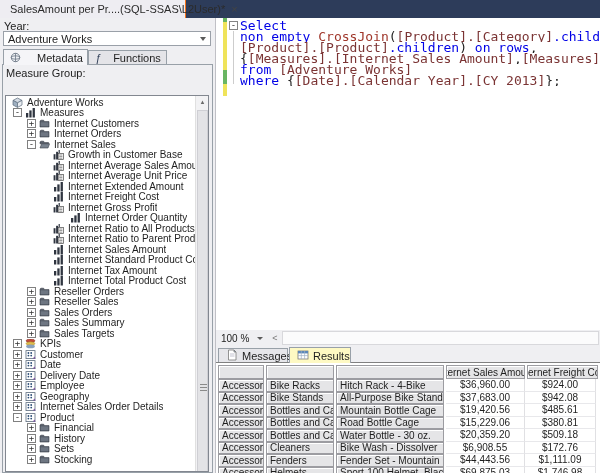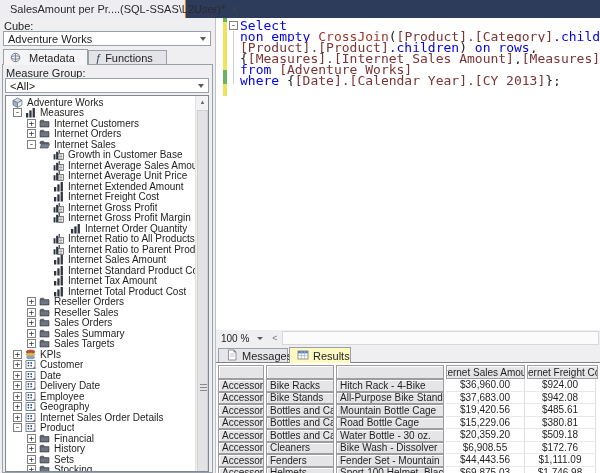--- a/index.html
+++ b/index.html
@@ -17,21 +17,21 @@
   
   #left-pane { left:0; top:18px; width:215px; height:455px; background:#efeff2; }
   .small-label { font-size:11px; color:#222; }
   .combo { background:#fff; border:1px solid #9aa0a8; height:15px; display:flex;
            align-items:center; padding-left:4px; font-size:11px; position:absolute; }
   .combo .chev { position:absolute; right:4px; top:5px; width:0; height:0;
                  border-left:3.5px solid transparent; border-right:3.5px solid transparent;
                  border-top:4px solid #5a5a5a; }
   #cube-label { left:4px; top:2px; }
   #cube-combo { left:3px; top:13px; width:208px; }
-  .mtab { position:absolute; height:16px; display:flex; align-items:center; gap:4px;
+  .mtab { position:absolute; height:16px; display:flex; align-items:center; gap:12px;
           font-size:11px; padding:4px 6px; border:1px solid #98a0a8; }
   #tab-metadata { left:3px; top:31px; width:85px; background:#f5f5f8; border-bottom:none; z-index:2; }
   #tab-functions { left:88px; top:32px; width:79px; background:#e4e4e8; height:15px; }
   #meta-panel { left:2px; top:46px; width:211px; height:409px; border:1px solid #98a0a8;
                 background:#efeff2; }
   #mg-label { left:6px; top:49px; }
   #mg-combo { left:5px; top:60px; width:204px; }
   #tree-box { left:5px; top:77px; width:204px; height:377px; background:#fff;
               border:1px solid #828790; overflow:hidden; }
   #tree { position:absolute; left:0; top:1px; width:189px; }
@@ -109,21 +109,21 @@
 <body>
 
 <div id="tabstrip" class="abs">
   <div id="doc-tab" class="abs">
     <span>SalesAmount per Pr....(SQL-SSAS\L2User)*</span>
     <span class="close">×</span>
   </div>
 </div>
 
 <div id="left-pane" class="abs">
-  <div id="cube-label" class="abs small-label">Cube:</div>
+  <div id="cube-label" class="abs small-label">Year:</div>
   <div id="cube-combo" class="combo">
     <span>Adventure Works</span>
     <span class="chev"></span>
   </div>
 
   <div id="meta-panel" class="abs"></div>
 
   <div id="tab-metadata" class="mtab">
     <span class="ticon">
         <svg viewBox="0 0 11 11">
@@ -133,24 +133,20 @@
         </svg>
       </span>
     <span>Metadata</span>
   </div>
   <div id="tab-functions" class="mtab">
     <span style="font-style:italic;color:#33415a;font-size:11px;">ƒ</span>
     <span>Functions</span>
   </div>
 
   <div id="mg-label" class="abs small-label">Measure Group:</div>
-  <div id="mg-combo" class="combo">
-    <span>&lt;All&gt;</span>
-    <span class="chev"></span>
-  </div>
 
   <div id="tree-box" class="abs">
     <div id="tree">
         <div class="tree-row" style="padding-left: 6px;">
           <span class="ticon">
             <svg viewBox="0 0 11 11">
               <polygon points="1,3.4 5.5,1 10,3.4 5.5,5.8" fill="#d4dbe4" stroke="#5c6b7d" stroke-width="0.7"></polygon>
               <polygon points="1,3.4 5.5,5.8 5.5,10.4 1,8" fill="#9fb0c1" stroke="#5c6b7d" stroke-width="0.7"></polygon>
               <polygon points="10,3.4 5.5,5.8 5.5,10.4 10,8" fill="#e9edf2" stroke="#5c6b7d" stroke-width="0.7"></polygon>
             </svg>
@@ -272,35 +268,20 @@
               <rect x="0.6" y="5.2" width="1.9" height="5.3" fill="#2f3540"></rect>
               <rect x="3.1" y="2.8" width="1.9" height="7.7" fill="#2f3540"></rect>
               <rect x="5.6" y="1" width="1.2" height="3" fill="#2f3540"></rect>
               <rect x="5.2" y="4.4" width="5.2" height="6" fill="#fff" stroke="#4a4a4a" stroke-width="0.7"></rect>
               <line x1="6.2" y1="6" x2="9.4" y2="6" stroke="#4a4a4a" stroke-width="0.6"></line>
               <line x1="6.2" y1="7.6" x2="9.4" y2="7.6" stroke="#4a4a4a" stroke-width="0.6"></line>
               <line x1="6.2" y1="9.2" x2="9.4" y2="9.2" stroke="#4a4a4a" stroke-width="0.6"></line>
             </svg>
           </span>
           <span class="tlabel">Internet Gross Profit</span>
-        </div>
-        <div class="tree-row" style="padding-left: 35px;">
-          <span class="exp-ph"></span>
-          <span class="ticon">
-            <svg viewBox="0 0 11 11">
-              <rect x="0.6" y="5.2" width="1.9" height="5.3" fill="#2f3540"></rect>
-              <rect x="3.1" y="2.8" width="1.9" height="7.7" fill="#2f3540"></rect>
-              <rect x="5.6" y="1" width="1.2" height="3" fill="#2f3540"></rect>
-              <rect x="5.2" y="4.4" width="5.2" height="6" fill="#fff" stroke="#4a4a4a" stroke-width="0.7"></rect>
-              <line x1="6.2" y1="6" x2="9.4" y2="6" stroke="#4a4a4a" stroke-width="0.6"></line>
-              <line x1="6.2" y1="7.6" x2="9.4" y2="7.6" stroke="#4a4a4a" stroke-width="0.6"></line>
-              <line x1="6.2" y1="9.2" x2="9.4" y2="9.2" stroke="#4a4a4a" stroke-width="0.6"></line>
-            </svg>
-          </span>
-          <span class="tlabel">Internet Gross Profit Margin</span>
         </div>
         <div class="tree-row" style="padding-left: 52px;">
           <span class="exp-ph"></span>
           <span class="ticon">
             <svg viewBox="0 0 11 11">
               <rect x="1" y="6" width="2.3" height="4.5" fill="#2f3540"></rect>
               <rect x="4.3" y="3.4" width="2.3" height="7.1" fill="#2f3540"></rect>
               <rect x="7.6" y="1" width="2.3" height="9.5" fill="#2f3540"></rect>
             </svg>
           </span>

